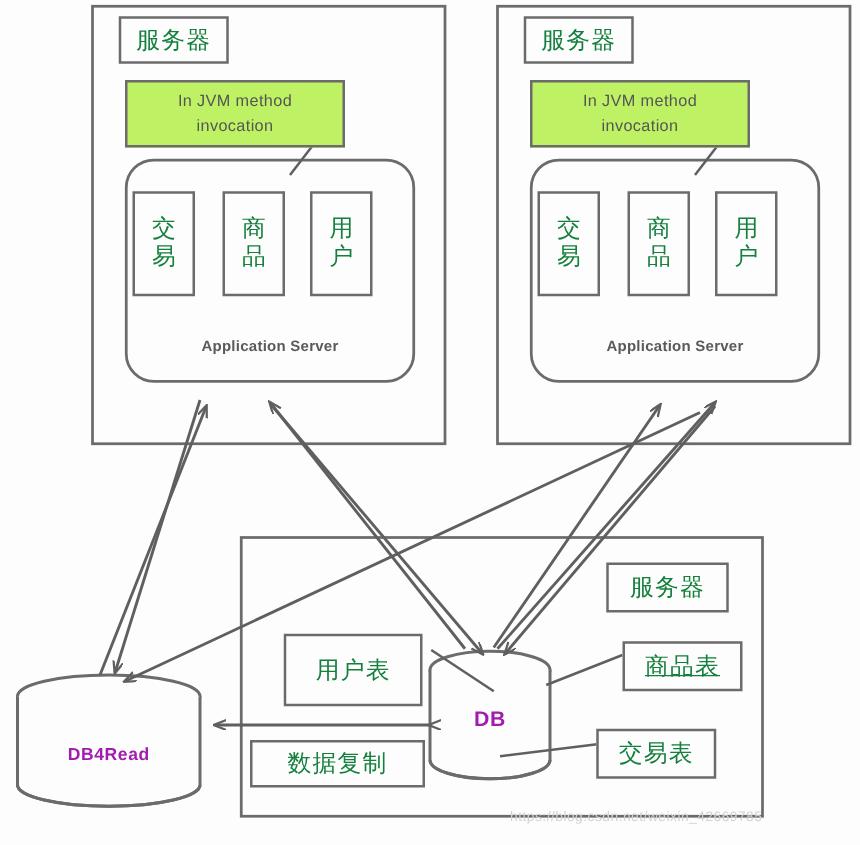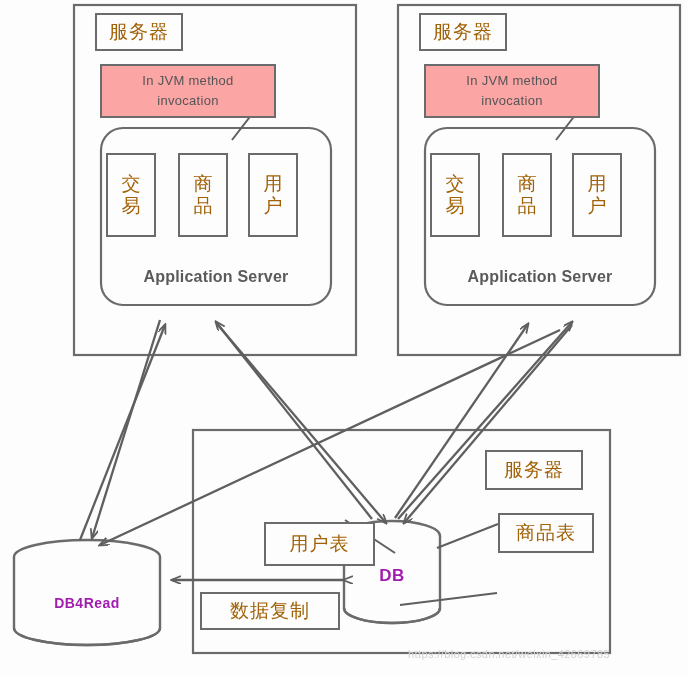--- a/index.html
+++ b/index.html
@@ -24,56 +24,56 @@
     top: 0;
     width: 688px;
     height: 676px;
   }
   .lbl {
     position: absolute;
     display: flex;
     align-items: center;
     justify-content: center;
     text-align: center;
-    color: #a16207;
+    color: #15803d;
     box-sizing: border-box;
     pointer-events: auto;
   }
   
   .boxlabel {
     border: 2px solid #6b6b6b;
     background: #fdfdfd;
     font-size: 19px;
     letter-spacing: 1px;
   }
   .cjk {
     font-family: "DejaVu Sans", "Liberation Sans", sans-serif;
   }
   .jvm-box {
     border: 2px solid #6b6b6b;
-    background: #fca5a5;
+    background: #bef264;
     font-size: 13px;
     line-height: 1.55;
     flex-direction: column;
     color: #555;
     letter-spacing: 0.3px;
   }
   .svc-box {
     border: 2px solid #6b6b6b;
     background: #fdfdfd;
     font-size: 19px;
     line-height: 1.15;
     flex-direction: column;
     writing-mode: horizontal-tb;
   }
   .svc-box span {
     display: block;
   }
   .app-label {
-    font-size: 16px;
+    font-size: 12px;
     font-weight: bold;
     color: #5a5a5a;
     letter-spacing: 0.2px;
     background: transparent;
   }
   .db-text {
     font-size: 17px;
     font-weight: bold;
     color: #a21caf;
     background: transparent;
@@ -199,24 +199,25 @@
   </div>
   <div class="lbl svc-box cjk" style="left:572px; top:153px; width:50px; height:84px;">
     <span>用</span>
     <span>户</span>
   </div>
 
   <div class="lbl app-label" style="left:440px; top:265px; width:200px; height:24px;">Application Server</div>
 
   <div class="lbl boxlabel cjk" style="left:485px; top:450px; width:98px; height:40px;">服务器</div>
 
-  <div class="lbl boxlabel cjk" style="left:227px; top:522px; width:111px; height:44px;margin-left:37px;">用户表</div>
-
-  <div class="lbl boxlabel cjk" style="left:498px; top:513px; width:96px; height:40px;">商品表</div>
-
+  <div class="lbl boxlabel cjk" style="left:227px; top:507px; width:111px; height:58px;">用户表</div>
+
+  <div class="lbl boxlabel cjk" style="left:498px; top:513px; width:96px; height:40px;text-decoration:underline;">商品表</div>
+
+  <div class="lbl boxlabel cjk" style="left:477px; top:583px; width:96px; height:40px;">交易表</div>
 
   <div class="lbl boxlabel cjk" style="left:200px; top:592px; width:140px; height:38px;">数据复制</div>
 
   <div class="lbl db-text" style="left:362px; top:565px; width:60px; height:22px;">DB</div>
 
   <div class="lbl db-text" style="left:27px; top:591px; width:120px; height:24px; font-size:14px;">DB4Read</div>
 
   <div class="watermark" style="left:408px; top:648px;">https://blog.csdn.net/weixin_42669785</div>
 
 </div>

